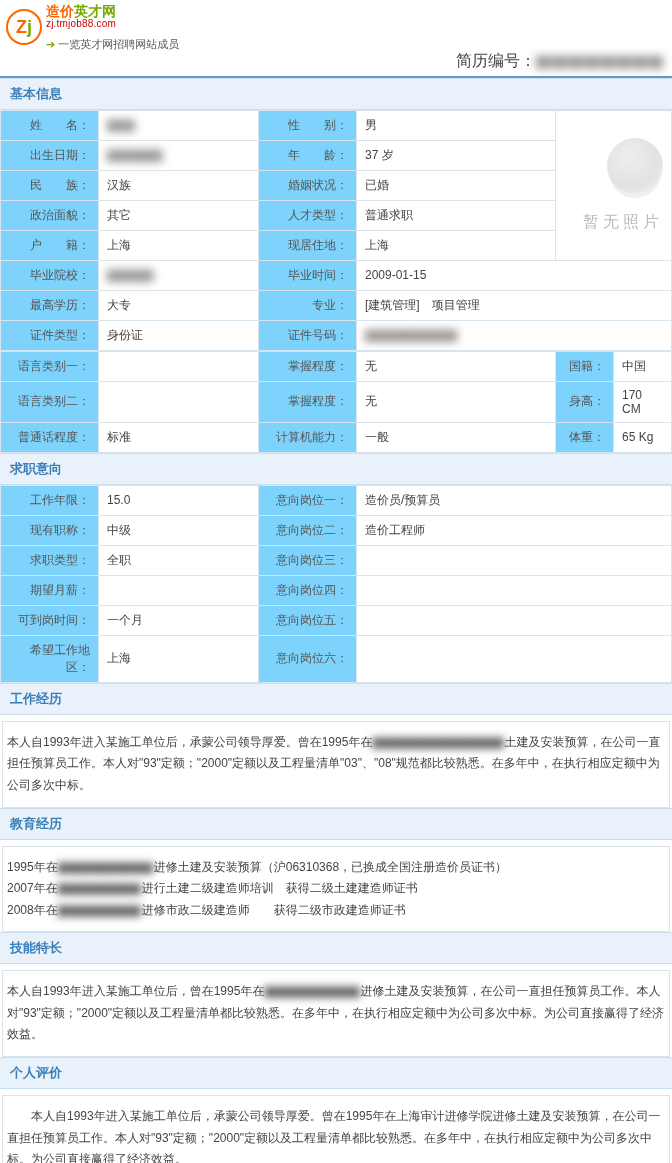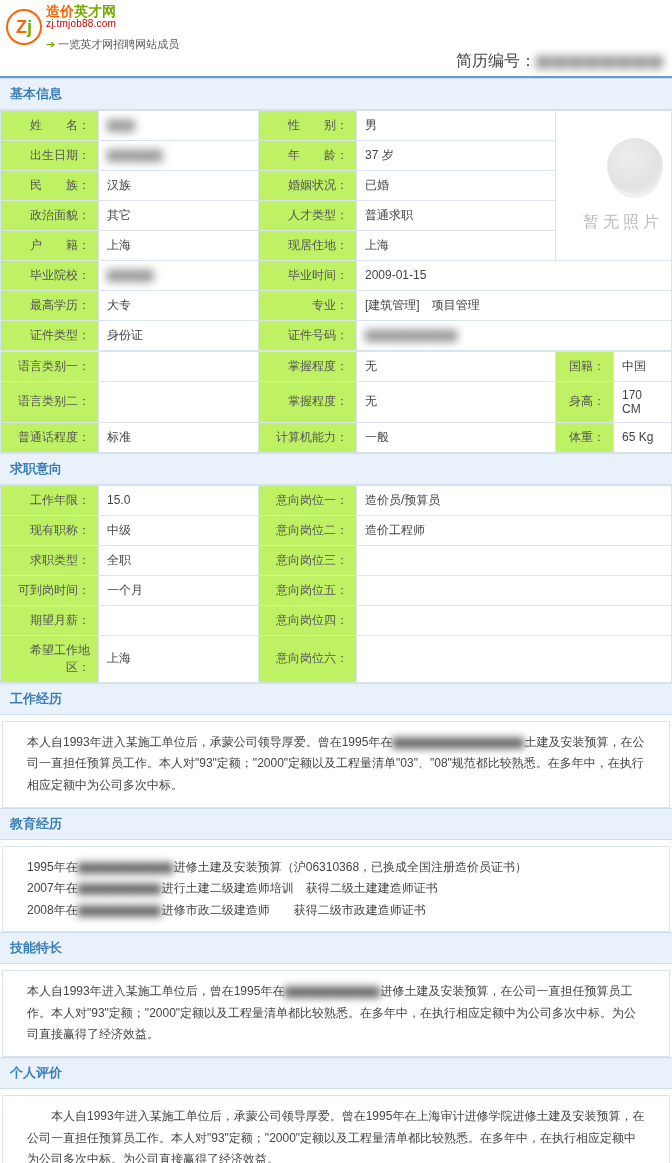--- a/index.html
+++ b/index.html
@@ -12,27 +12,27 @@
 .logo-text .cn { font-size: 14px; font-weight: bold; } .logo-text .cn .o { color: #f60; } .logo-text .cn .g { color: #7a0; }
 .logo-text .en { font-size: 10px; color: #c00; letter-spacing: .2px; }
 .logo-text .sub { font-size: 11px; color: #555; margin-top: 10px; }
 .title { position: absolute; left: 50%; transform: translateX(-50%); font-size: 22px; color: #333; top: 8px; }
 .title .blur { filter: blur(4px); }
 .idrow { text-align: right; font-size: 16px; color: #444; padding: 0 8px 4px; border-bottom: 2px solid #69c; }
 .idrow .blur { filter: blur(4px); color: #888; }
 .section-head { background: #e9f2fa; border-top: 1px solid #cde; border-bottom: 1px solid #cde; color: #3a7fb8; font-weight: bold; padding: 6px 10px; font-size: 13px; }
 table.grid { width: 100%; border-collapse: collapse; table-layout: fixed; }
 table.grid td { border: 1px solid #d8e4ee; padding: 6px 8px; font-size: 12px; color: #444; vertical-align: middle; height: 30px; }
-table.grid td.lbl { text-align: right; color: #555; background: #bef264; width: 98px; }
+table.grid td.lbl { text-align: right; color: #555; background: #7dd3fc; width: 98px; }
 table.grid td.val { text-align: left; }
 .blur { filter: blur(4px); color: #999 !important; }
 .photo-box { border: 1px solid #d8e4ee; text-align: center; padding: 0; }
 .photo-inner { width: 100%; height: 100%; display: flex; flex-direction: column; align-items: flex-end; justify-content: center; color: #bbb; font-size: 16px; letter-spacing: 4px; }
 .avatar-ghost { width: 56px; height: 56px; border-radius: 50%; background: radial-gradient(circle at 40% 35%, #eee 0%, #e2e2e2 60%, #f7f7f7 100%); box-shadow: 0 6px 0 -2px #f0f0f0; margin-bottom: 18px; }
-.content-box { border: 1px solid #d8e4ee; margin: 6px 2px 0; padding: 10px 24px; font-size: 12px; line-height: 1.8; color: #444; }
+.content-box { border: 1px solid #d8e4ee; margin: 6px 2px 0; padding: 10px 4px; font-size: 12px; line-height: 1.8; color: #444; }
 .content-box .blurspan { filter: blur(4px); }
 </style>
 </head>
 <body>
 
 <div class="header">
   <div class="logo-zone">
     <div class="logo-circle">
         <span class="z">Z</span>
         <span class="j">j</span>
@@ -170,32 +170,32 @@
         <td class="lbl">意向岗位二：</td>
         <td class="val">造价工程师</td>
       </tr>
 <tr>
         <td class="lbl">求职类型：</td>
         <td class="val">全职</td>
         <td class="lbl">意向岗位三：</td>
         <td class="val"></td>
       </tr>
 <tr>
+        <td class="lbl">期望月薪：</td>
+        <td class="val"></td>
+        <td class="lbl">意向岗位四：</td>
+        <td class="val"></td>
+      </tr>
+<tr>
         <td class="lbl">可到岗时间：</td>
         <td class="val">一个月</td>
         <td class="lbl">意向岗位五：</td>
         <td class="val"></td>
       </tr>
 <tr>
-        <td class="lbl">期望月薪：</td>
-        <td class="val"></td>
-        <td class="lbl">意向岗位四：</td>
-        <td class="val"></td>
-      </tr>
-<tr>
         <td class="lbl">希望工作地区：</td>
         <td class="val">上海</td>
         <td class="lbl">意向岗位六：</td>
         <td class="val"></td>
       </tr>
 </tbody>
   </table>
 
 <div class="section-head">工作经历</div>
 <div class="content-box">

